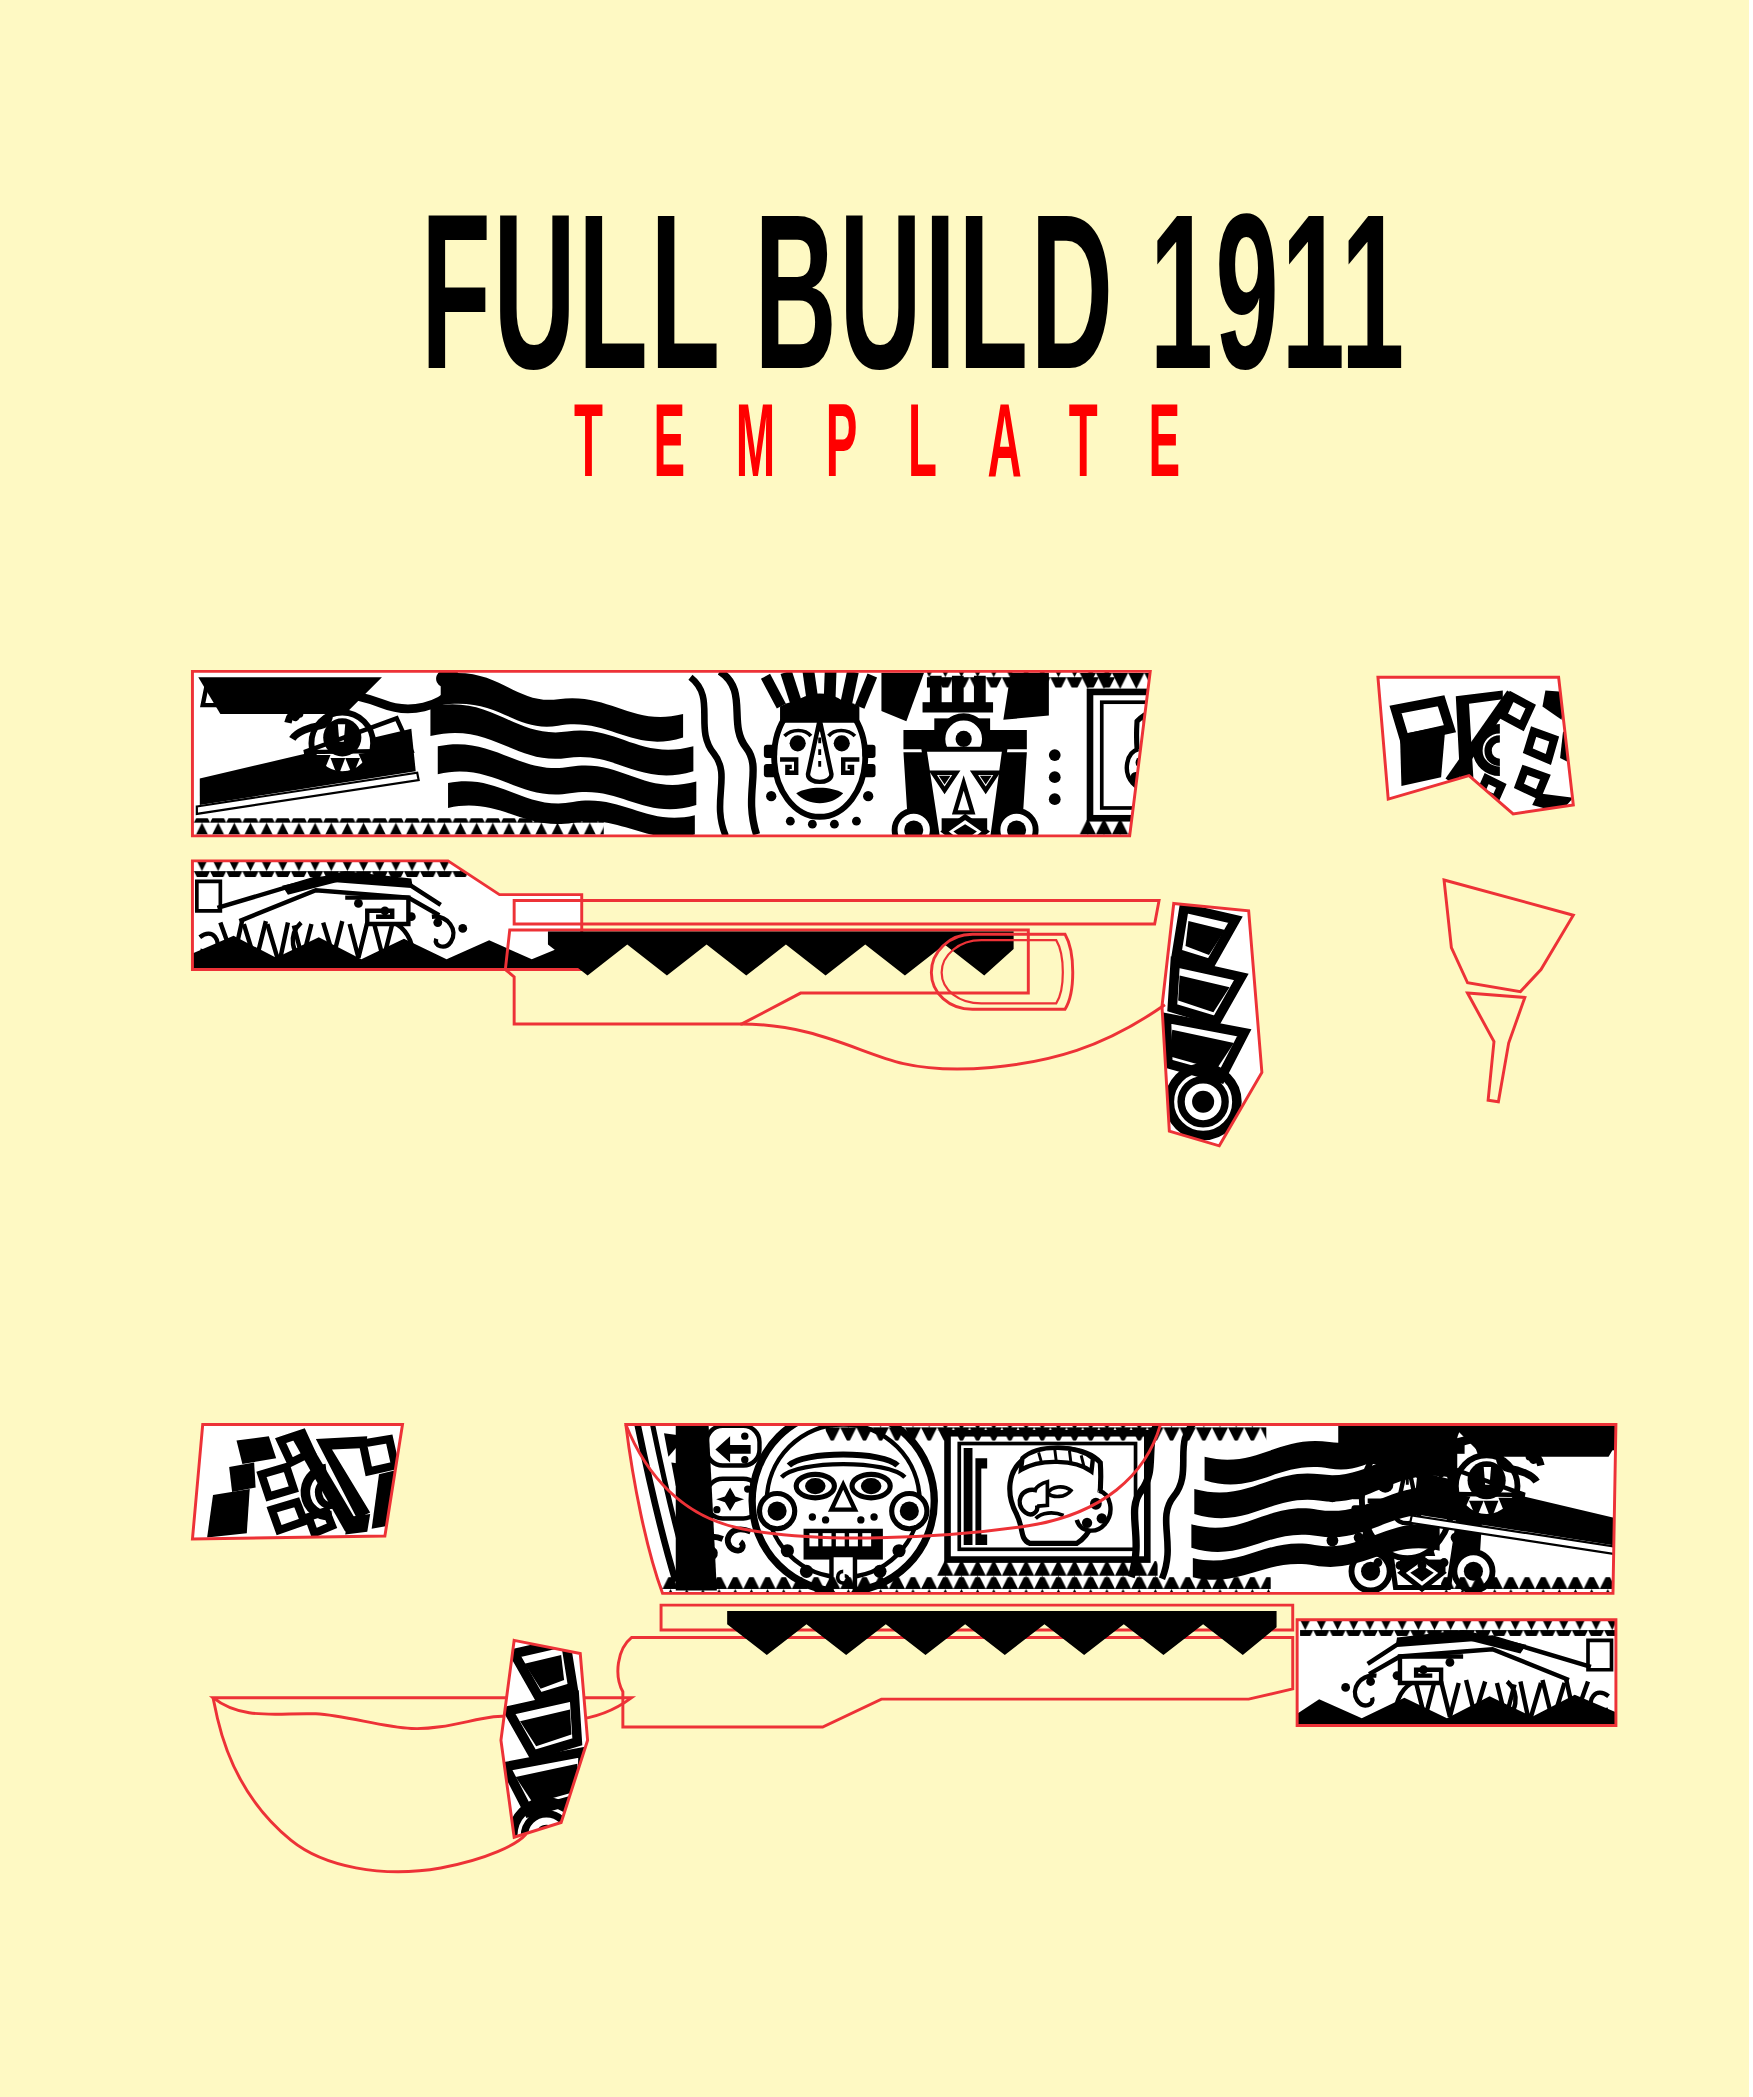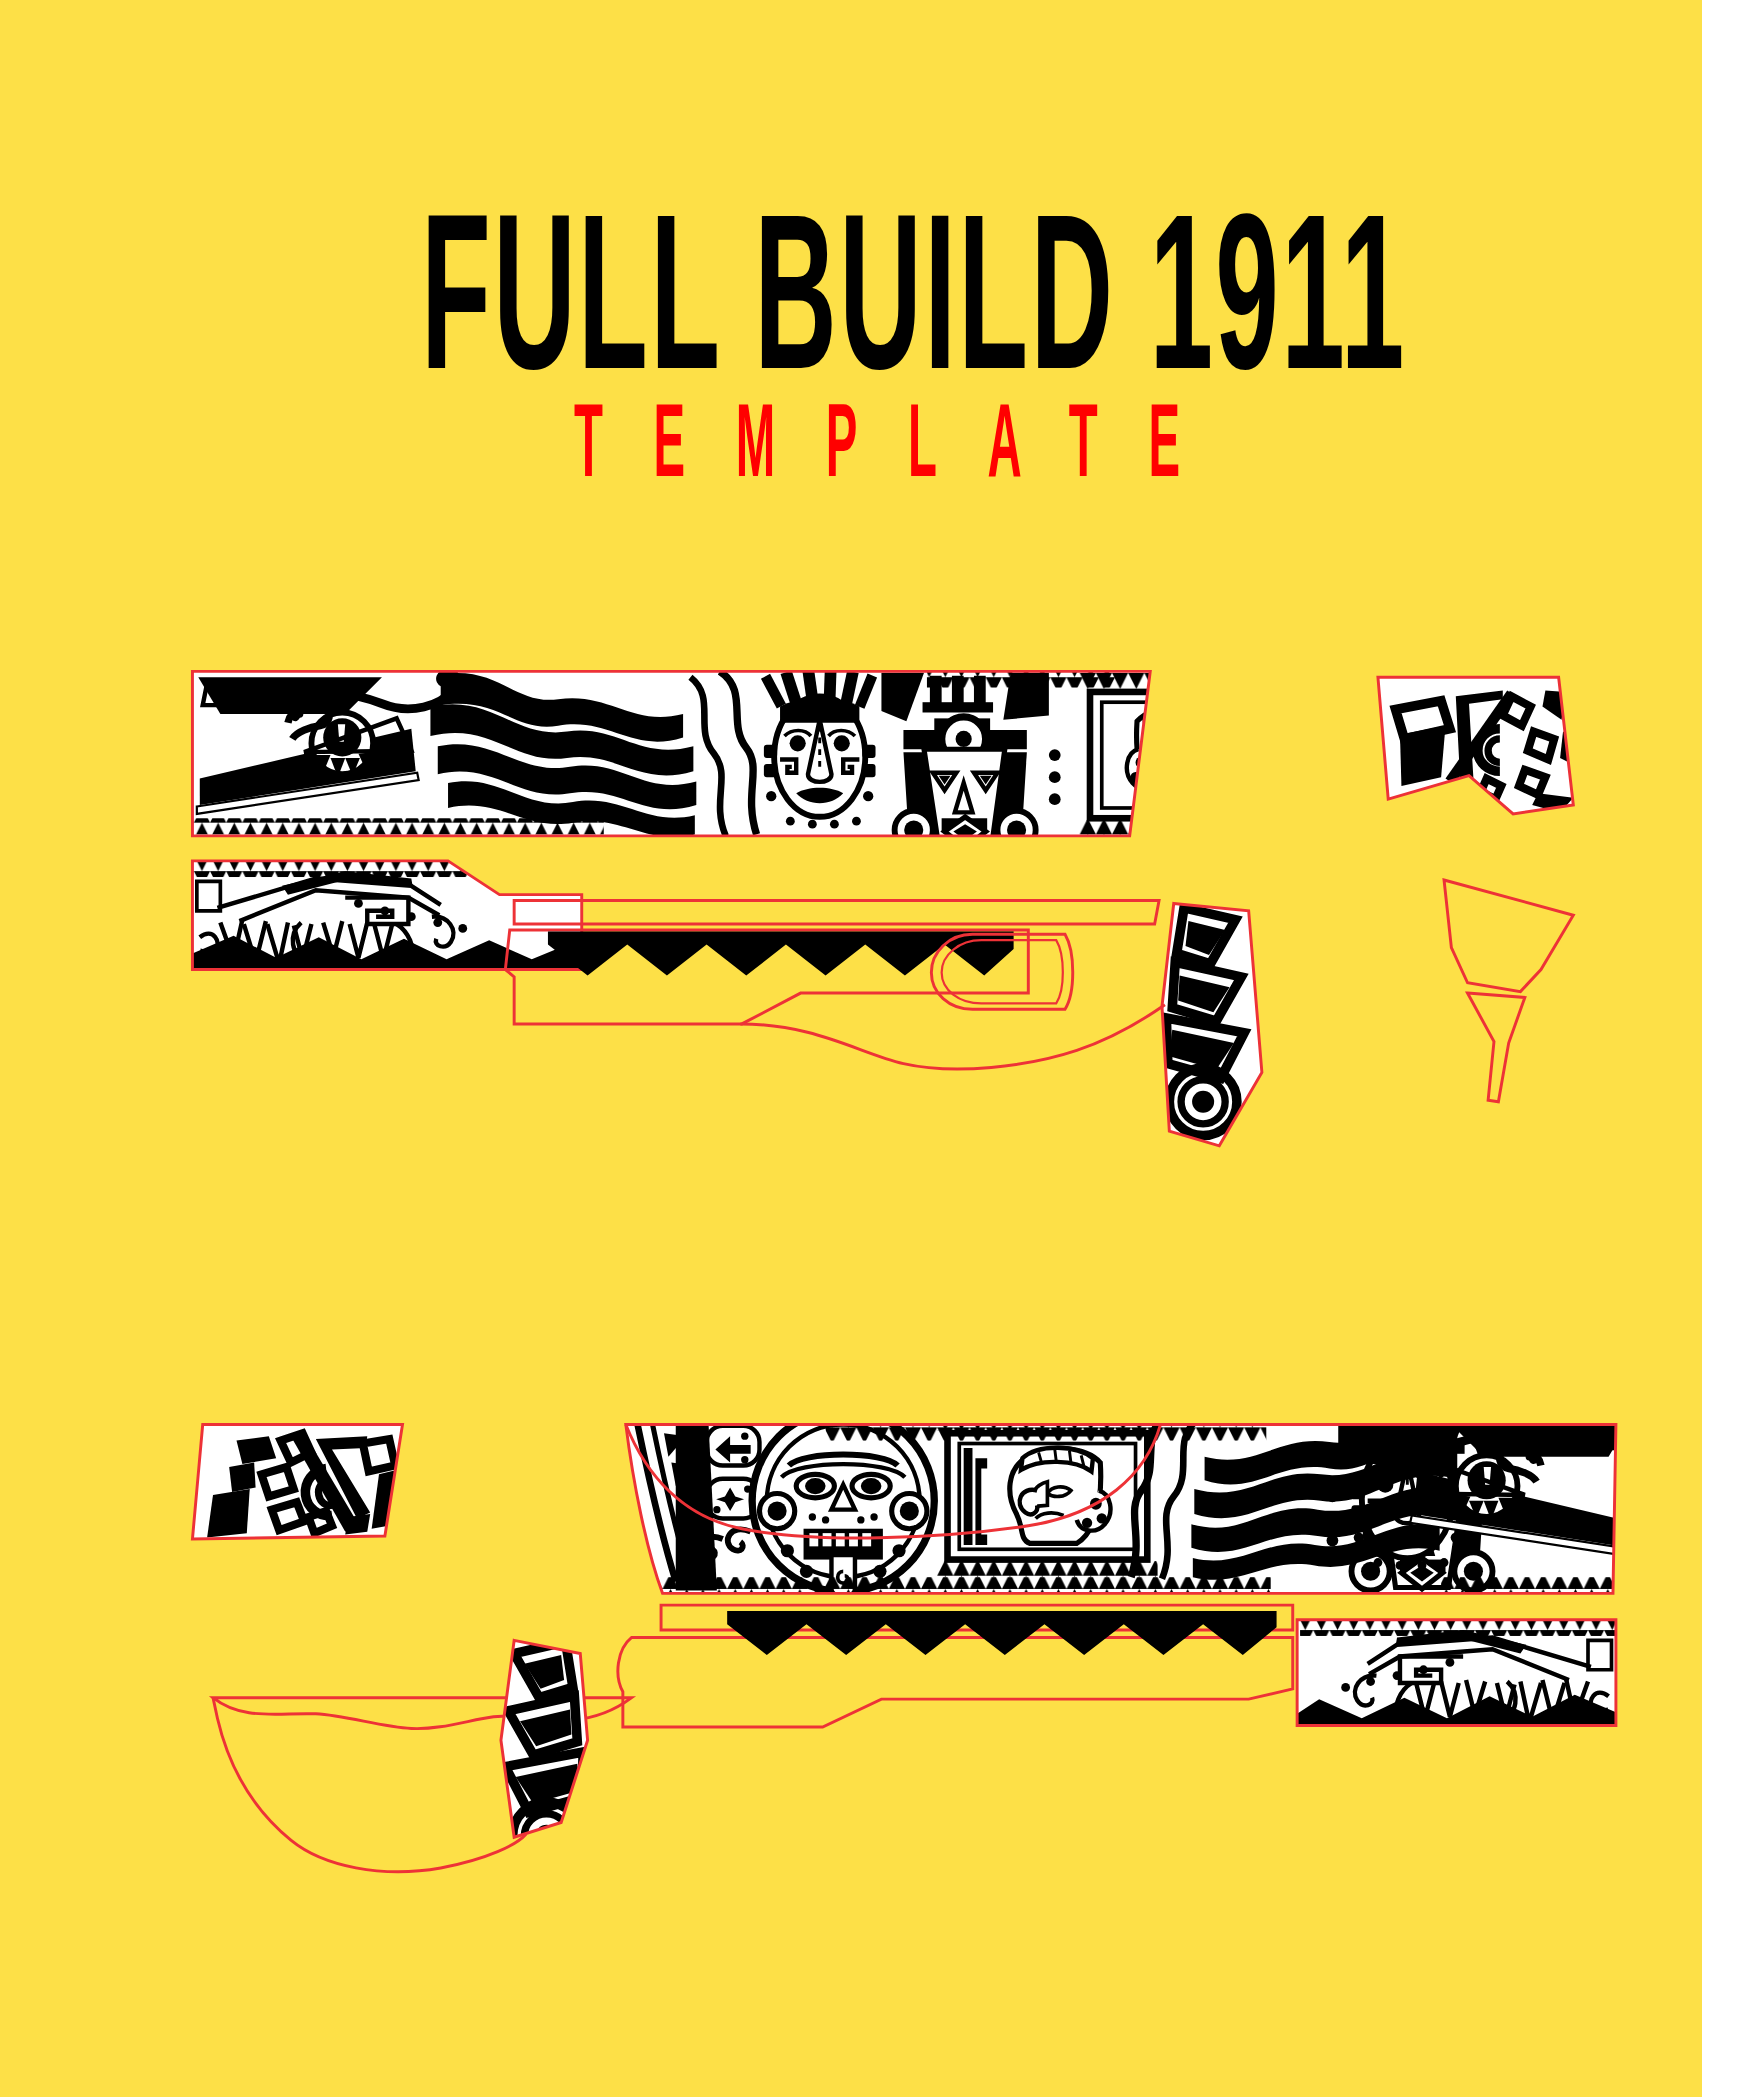--- a/index.html
+++ b/index.html
@@ -2,21 +2,21 @@
 <html style="font-size:11.8px"><head>
 <meta charset="utf-8">
 <title>Full Build 1911 Template</title>
 <style>
   html,body{margin:0;padding:0;background:#ffffff;}
   body{
     width:1754px;height:2097px;
     font-family:"Liberation Sans", sans-serif;
     overflow:hidden;position:relative;
   }
-  .page{position:relative;width:1702px;height:2097px;background:#fde047;}
+  .page{position:relative;width:1702px;height:2097px;background:#fef9c3;padding-left:47px;}
 
   
   .title-block{
     position:absolute;left:0;top:0;width:1754px;
     text-align:center;
   }
   .main-title{
     display:block;
     font-family:"Liberation Sans Narrow","Liberation Sans",sans-serif;
     font-weight:700;

